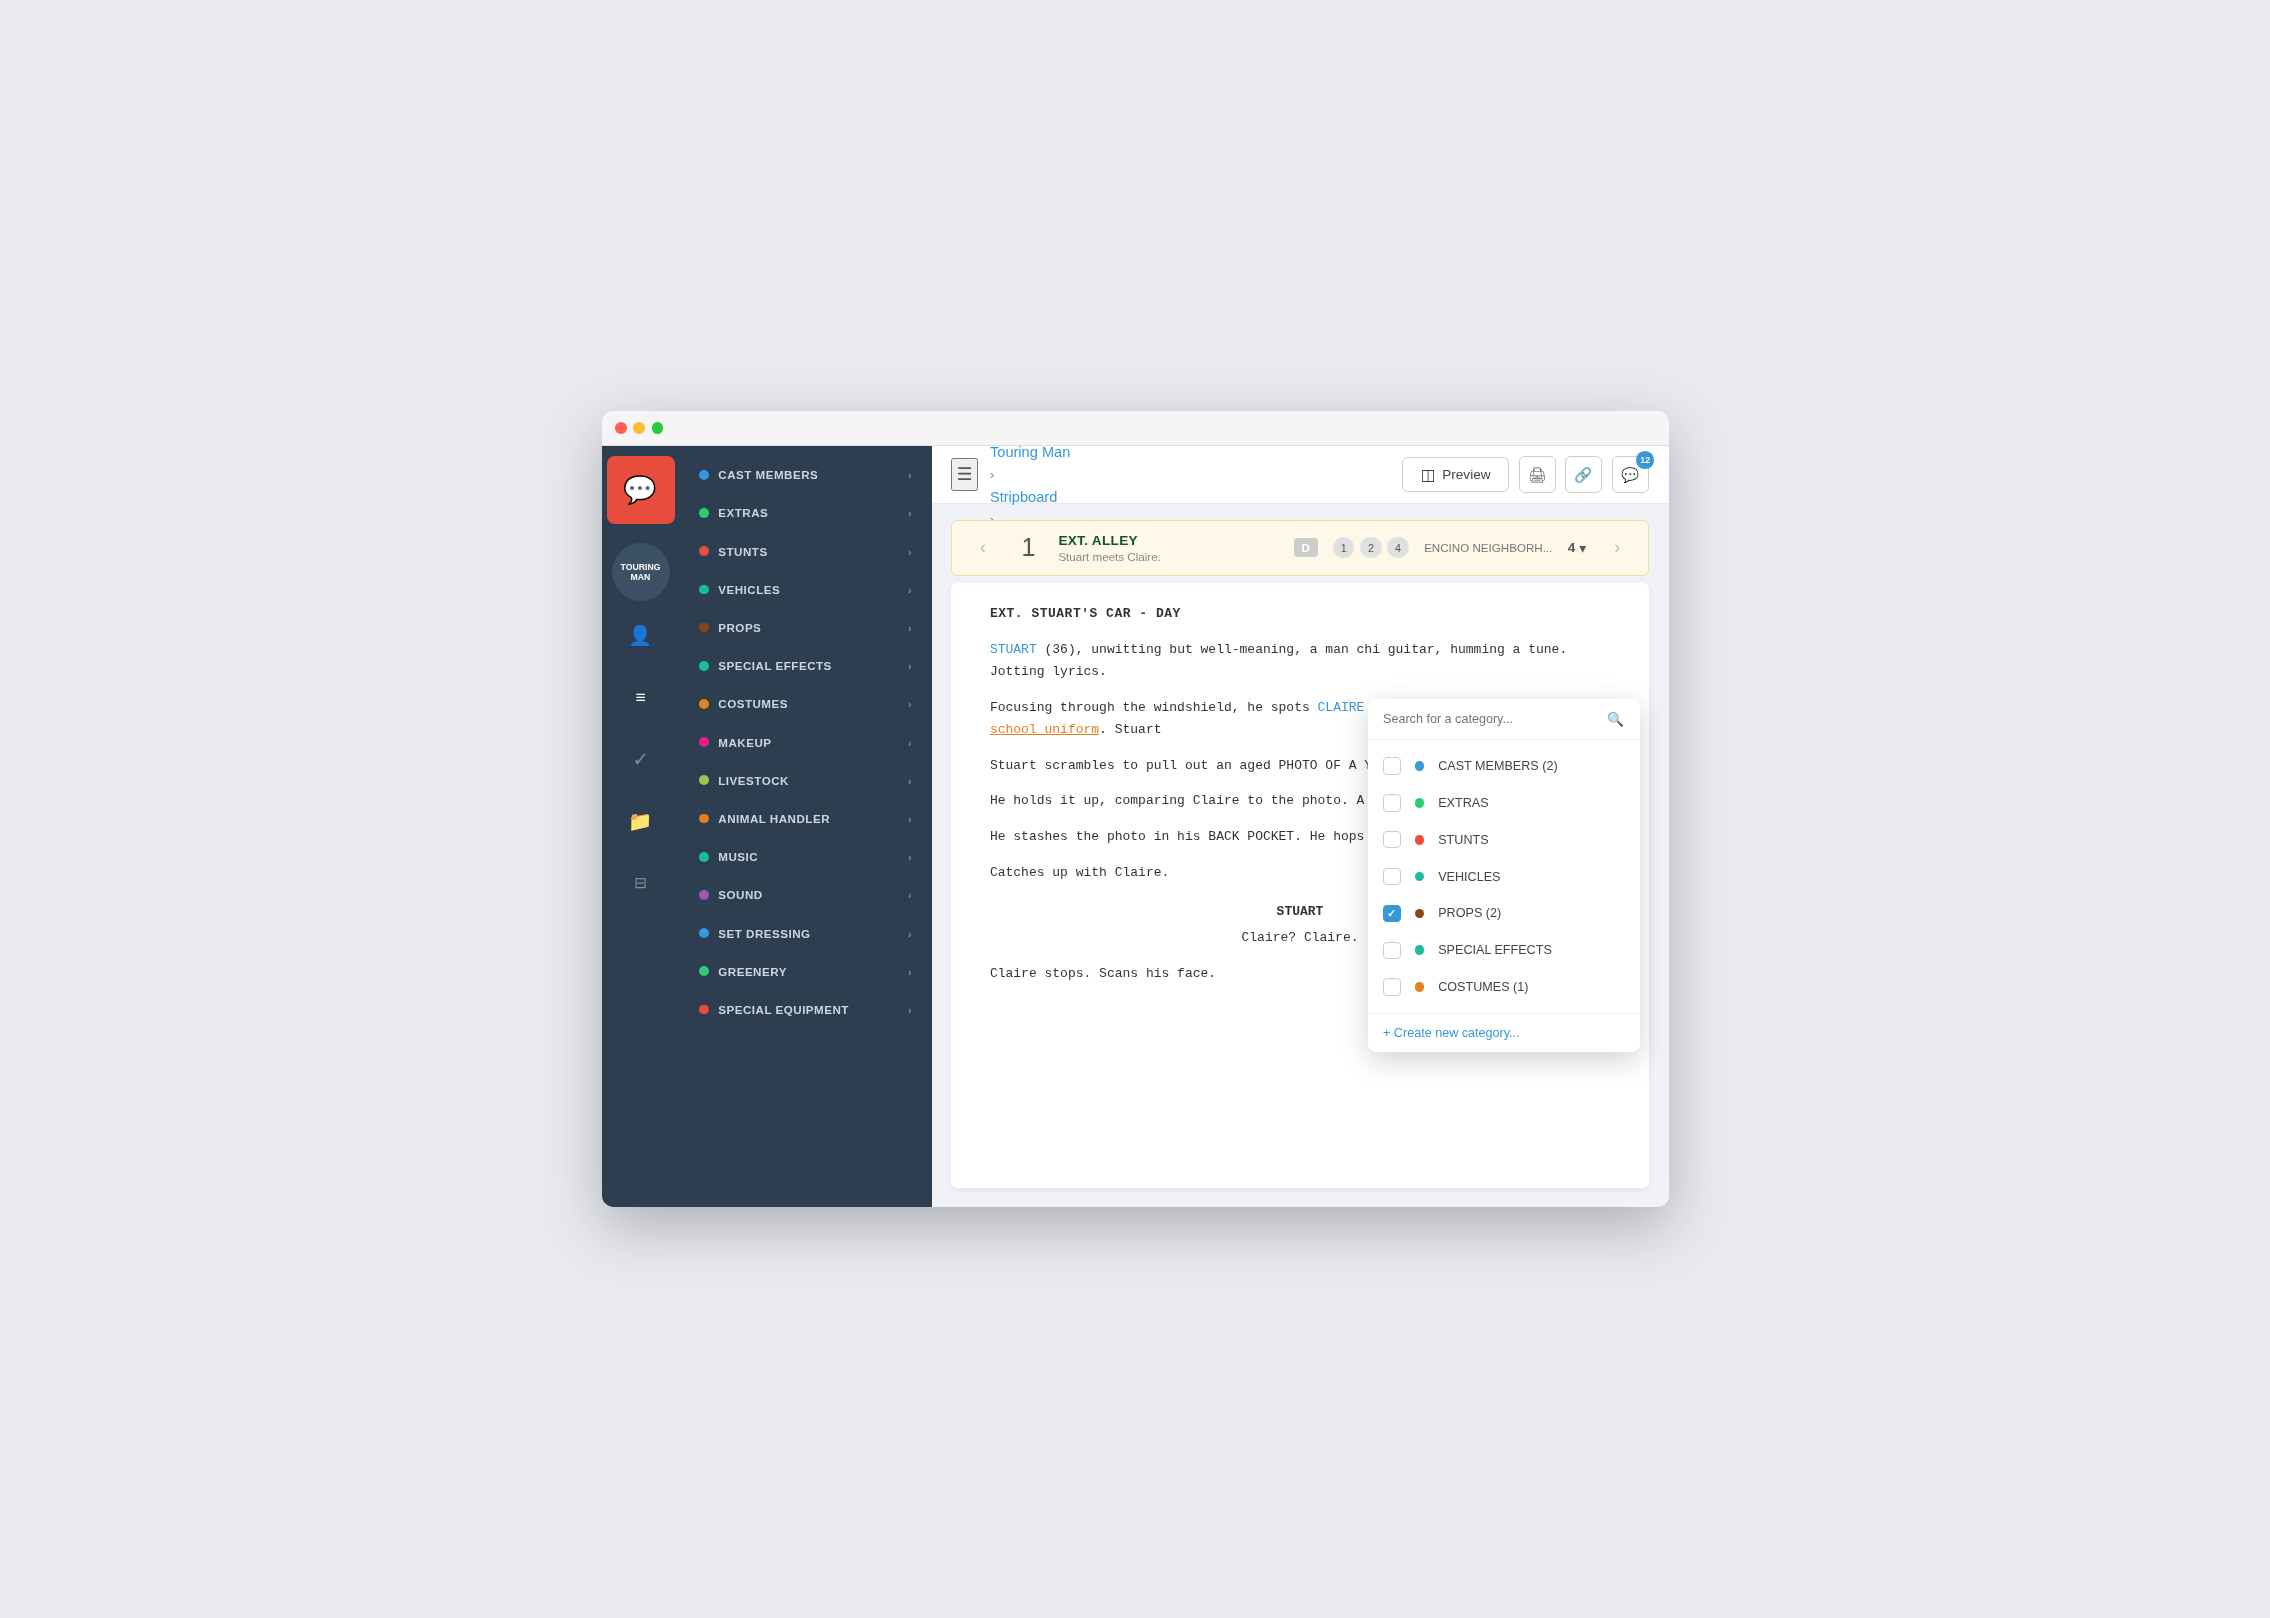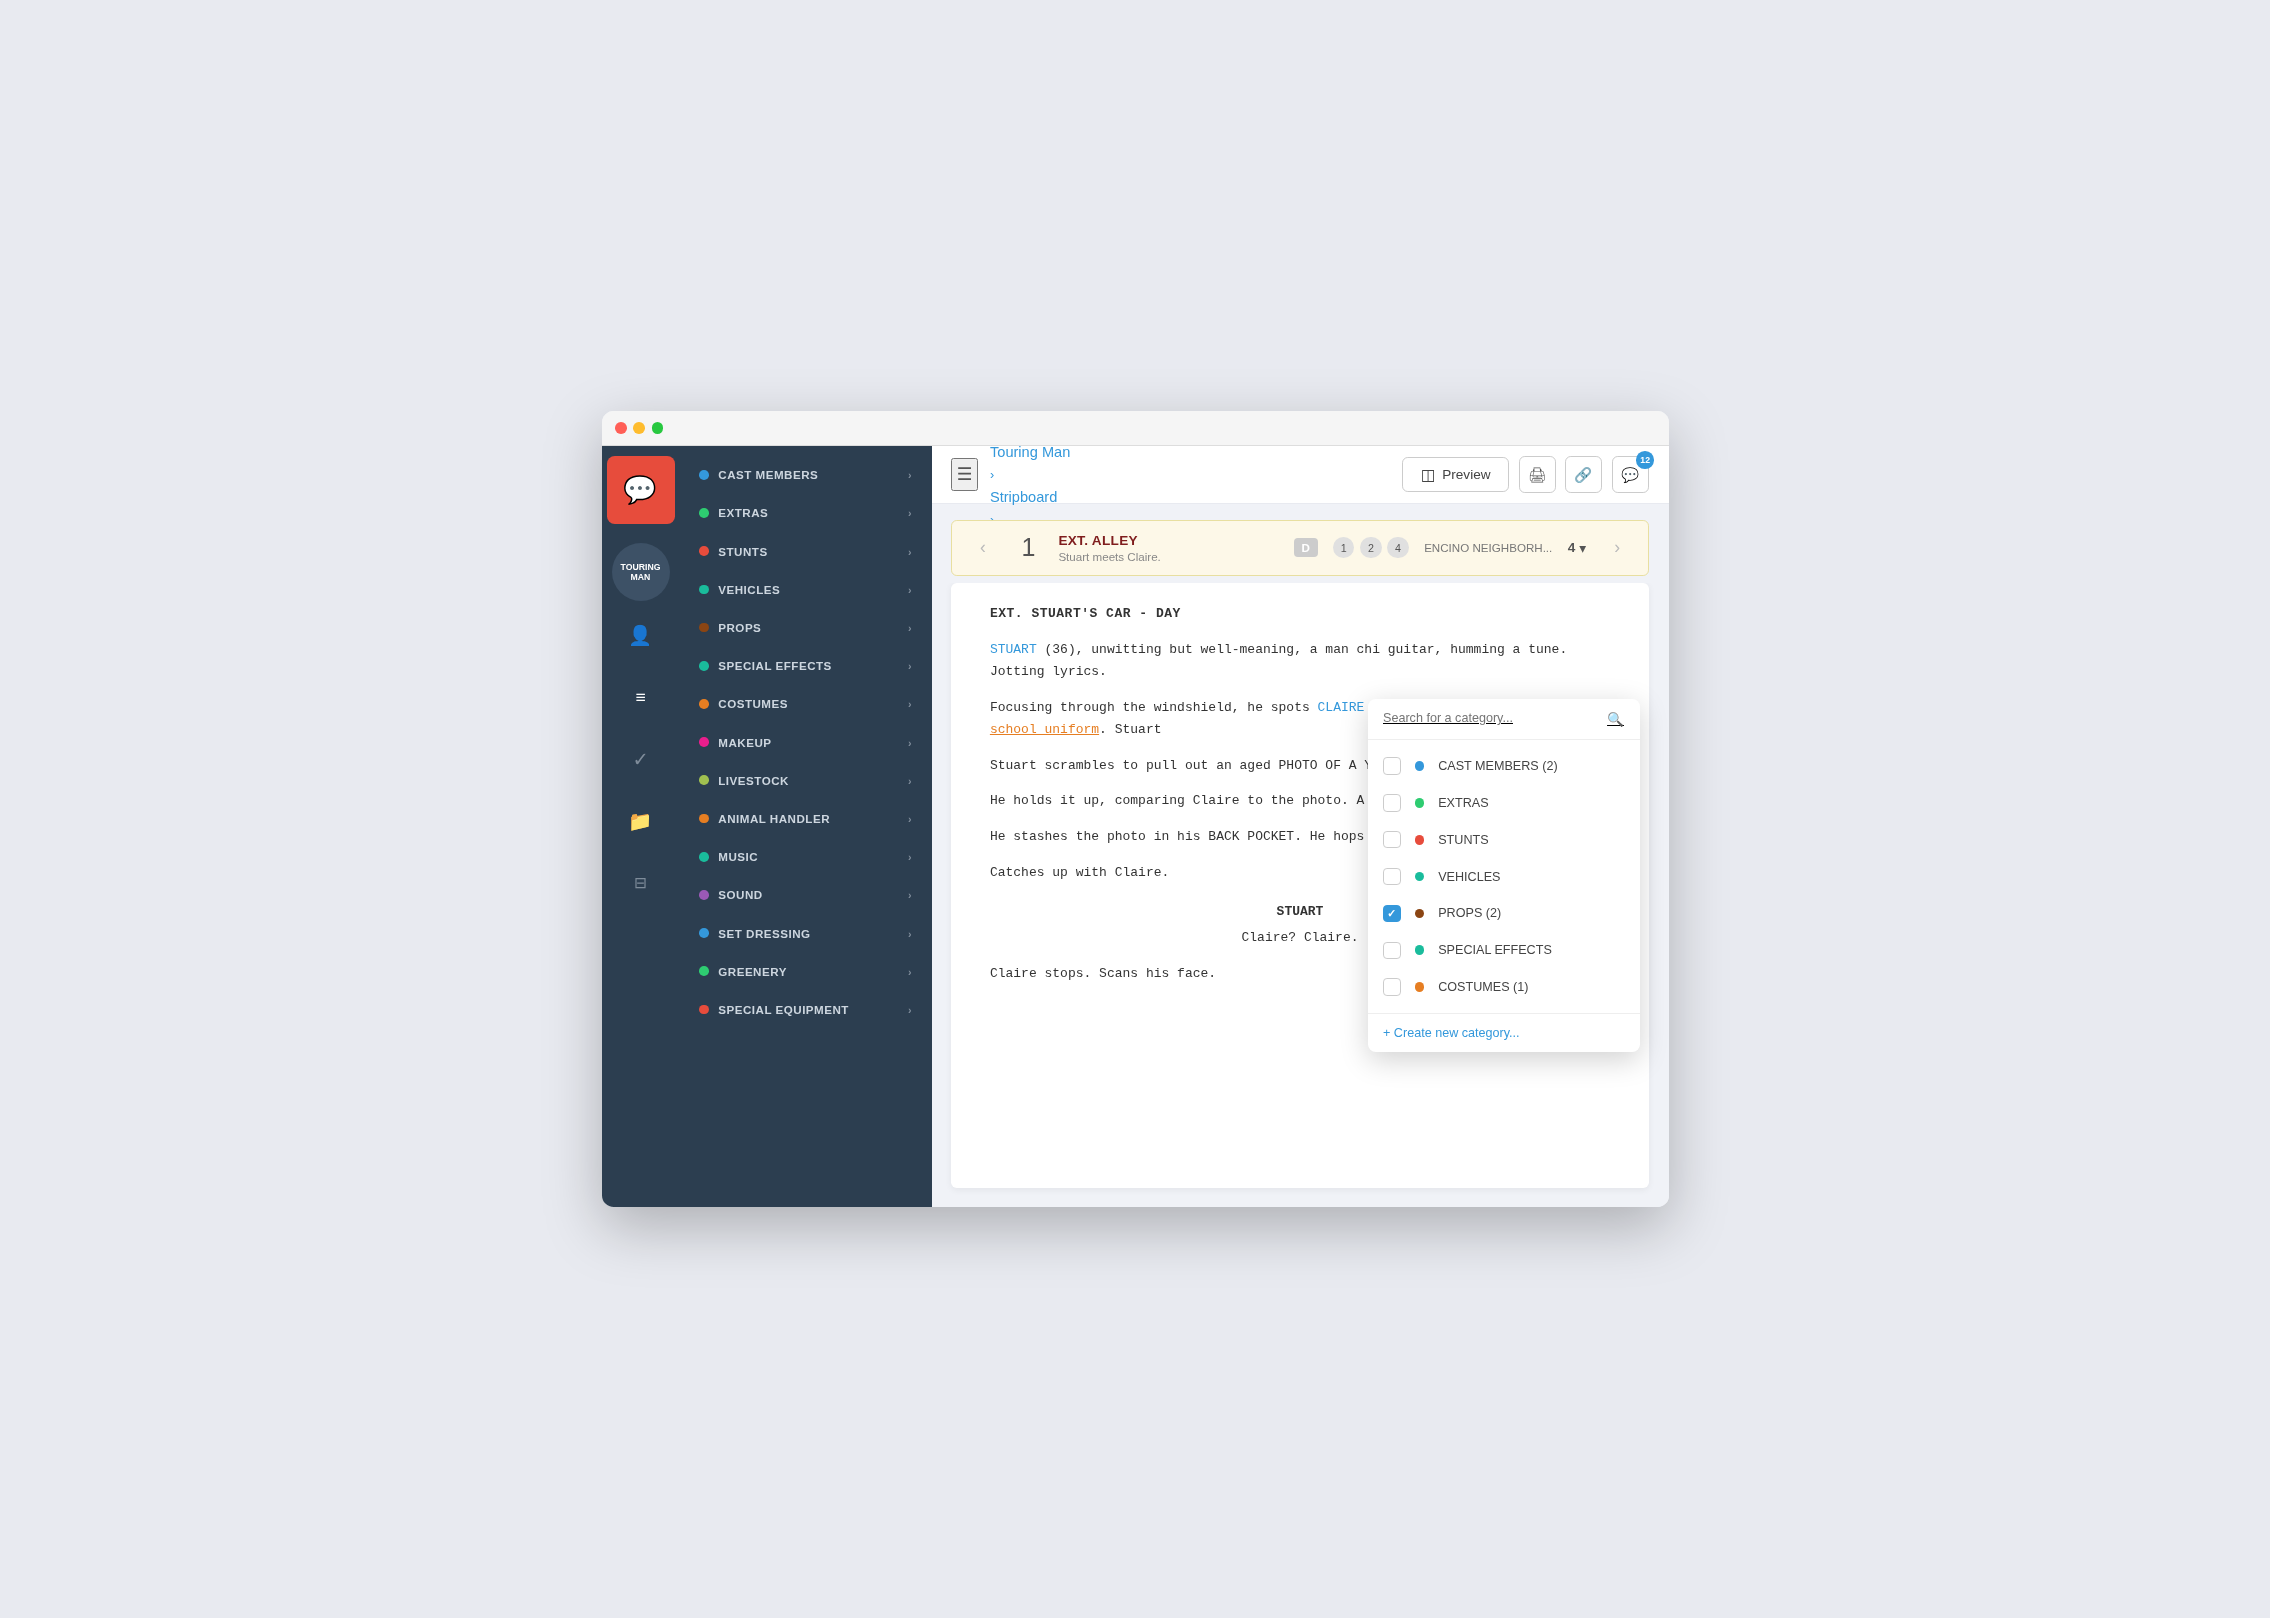--- a/index.html
+++ b/index.html
@@ -281,21 +281,21 @@
       width: 29px;
       text-align: center;
     }
 
     .scene-info {
       flex: 1;
     }
     .scene-title {
       font-size: 13.6px;
       font-weight: 700;
-      color: #7f1d1d;
+      color: #14532d;
       letter-spacing: 0.3px;
     }
     .scene-subtitle {
       font-size: 11.6px;
       color: #888;
       margin-top: 1.9px;
     }
 
     .scene-day {
       background: #ccc;
@@ -408,25 +408,24 @@
       width: 272px;
       background: white;
       border-radius: 7.8px;
       box-shadow: 0 7.8px 29px rgba(0,0,0,0.18);
       z-index: 100;
       overflow: hidden;
     }
 
     .dropdown-search {
       display: flex;
-      align-items: flex-start;
+      align-items: center;
       padding: 11.6px 15.5px;
       border-bottom: 1px solid #eee;
       gap: 13px;
-      text-decoration: underline;
     }
     .dropdown-search input {
       flex: 1;
       border: none;
       outline: none;
       font-size: 12.6px;
       color: #555;
       background: transparent;
     }
     .search-icon-dd {

